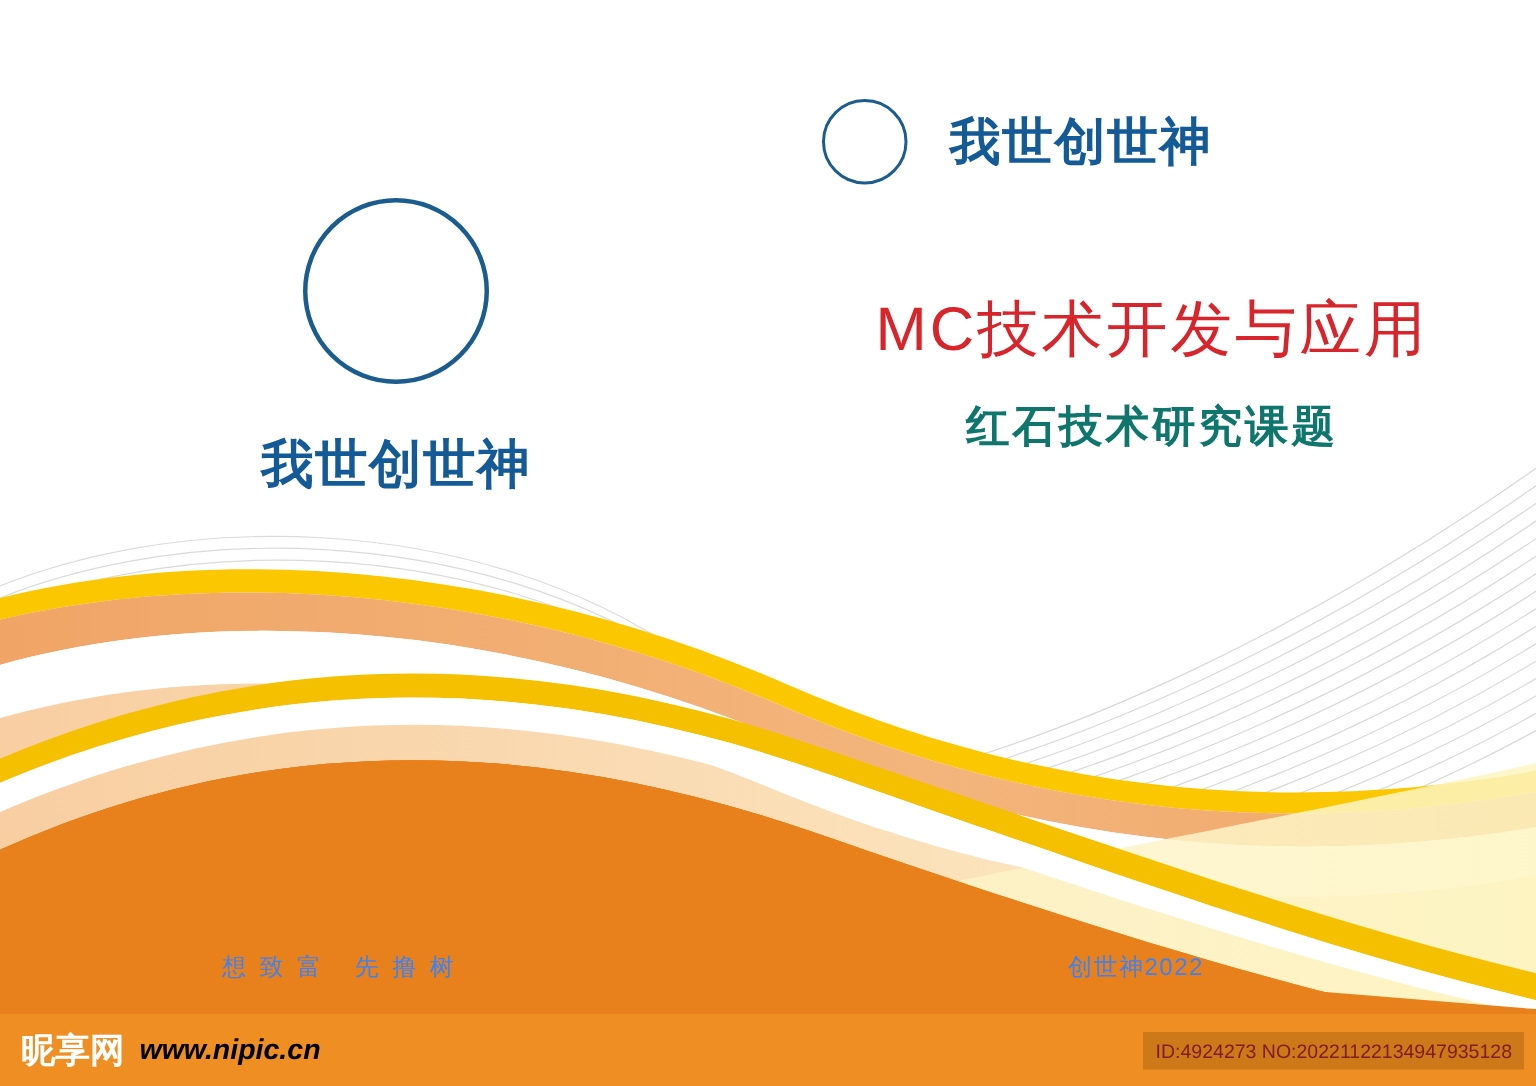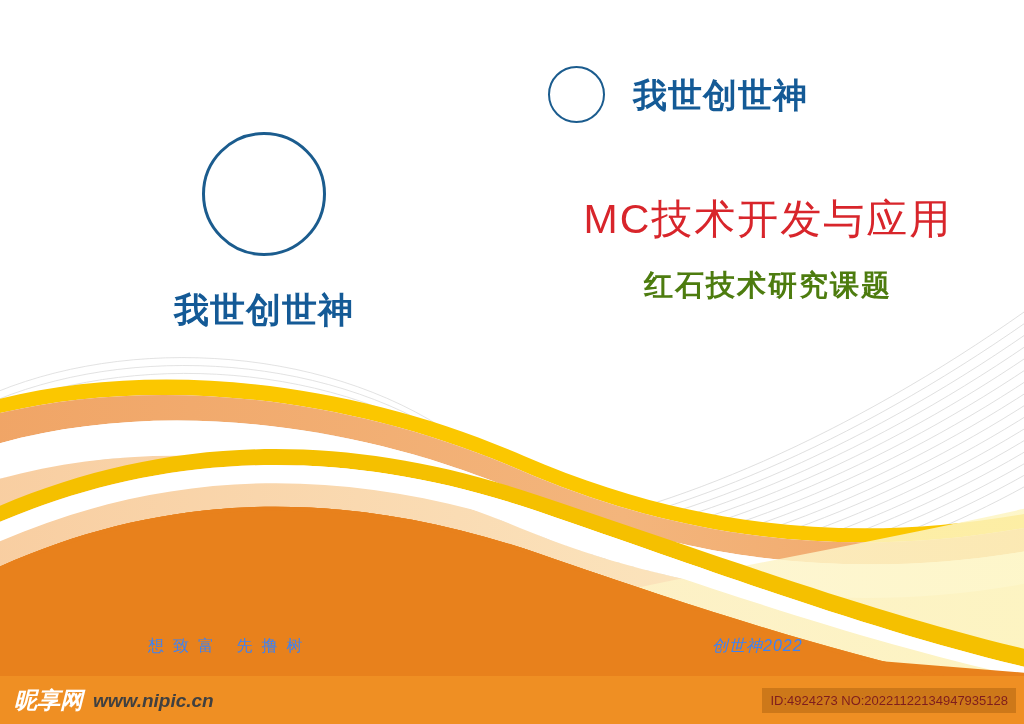--- a/index.html
+++ b/index.html
@@ -120,49 +120,47 @@
   }
   #footer-slogan {
     left: 148px;
     top: 638px;
     letter-spacing: 9px;
   }
   #footer-year {
     left: 712px;
     top: 638px;
     letter-spacing: 1px;
-    font-style: italic;
   }
 
   
   #watermark-bar {
     position: absolute;
     left: 0;
     top: 676px;
     width: 1024px;
     height: 48px;
     background: #ef8f23;
     display: flex;
     align-items: center;
   }
   #wm-logo {
     margin-left: 14px;
     font-size: 23px;
     font-weight: bold;
-    font-style: italic;
     color: #ffffff;
     letter-spacing: 0px;
     line-height: 1;
   }
   #wm-url {
     margin-left: 10px;
     font-size: 19px;
     font-style: italic;
     font-weight: bold;
-    color: #404040;
+    color: #000000;
     line-height: 1;
   }
   #wm-id {
     position: absolute;
     right: 8px;
     top: 12px;
     background: rgba(150, 85, 10, 0.38);
     color: #7f1d1d;
     font-size: 13px;
     line-height: 1;
@@ -280,21 +278,21 @@
     <div class="brand" style="color:#145a96;">我世创世神</div>
   </div>
 
   <div id="top-logo" class="logo-block">
     <div class="ring" style="border-color:#1b5c8e;"></div>
     <div class="brand" style="color:#145a96;">我世创世神</div>
   </div>
 
   <div id="title-block">
     <div class="main-title" style="color:#d8252b;">MC技术开发与应用</div>
-    <div class="sub-title" style="color:#4d7c0f;">红石技术研究课题</div>
+    <div class="sub-title" style="color:#0f766e;">红石技术研究课题</div>
   </div>
 
   <div id="footer-slogan" class="footer-text">想致富  先撸树</div>
   <div id="footer-year" class="footer-text">创世神2022</div>
 
   <div id="watermark-bar">
     <div id="wm-logo">昵享网</div>
     <div id="wm-url">www.nipic.cn</div>
     <div id="wm-id">ID:4924273 NO:20221122134947935128</div>
   </div>

